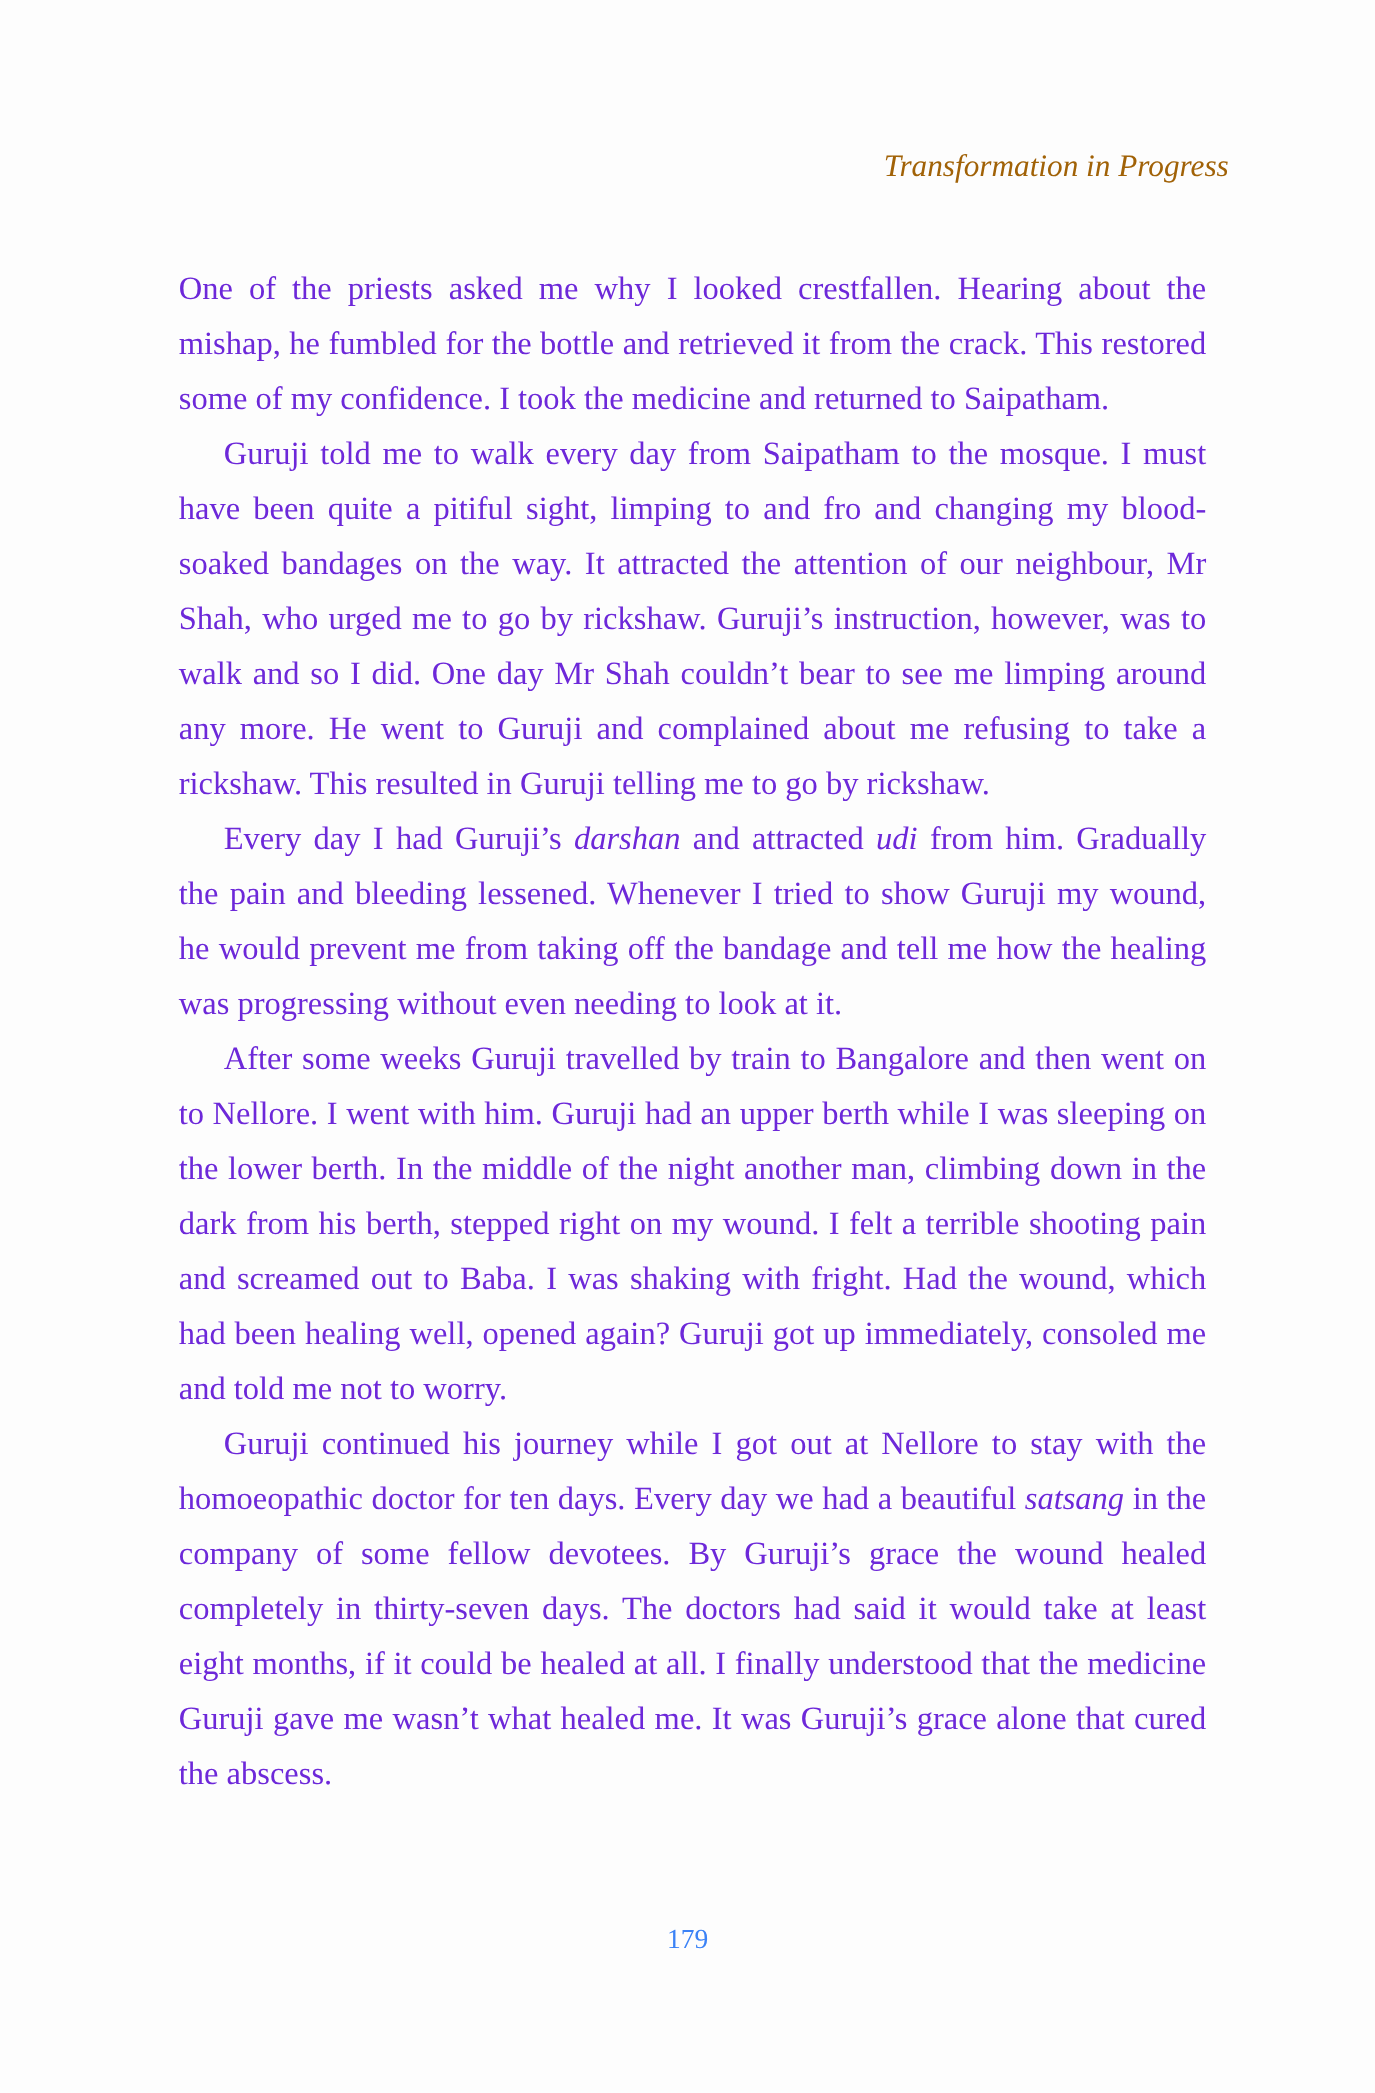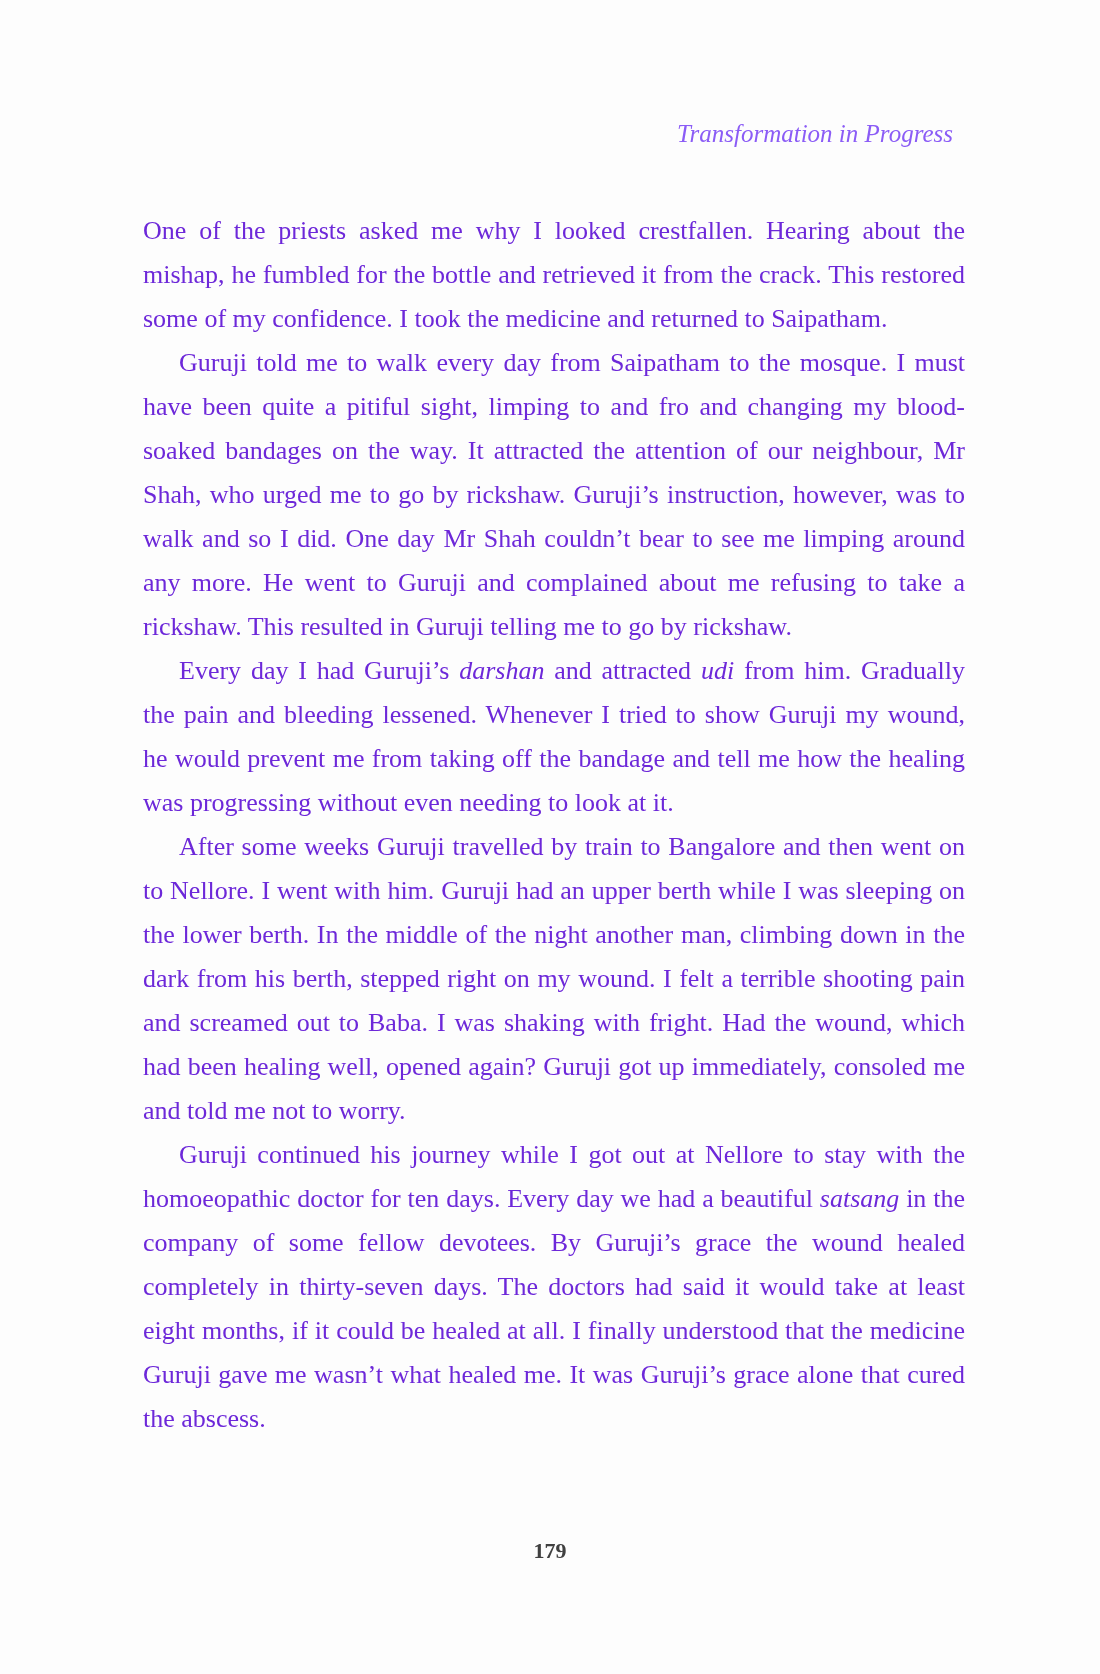--- a/index.html
+++ b/index.html
@@ -1,34 +1,34 @@
 <!DOCTYPE html>
 <html><head>
   <meta charset="utf-8">
   <style>
     html, body { margin: 0; padding: 0; background: #ffffff; }
     body { width: 1100px; height: 1674px; position: relative; overflow: hidden; color: #231f20; }
     .page { position: absolute; left: 0; top: 0; width: 1100px; height: 1674px; background: #fdfdfd; }
     .running-head {
-      position: absolute; right: 147px; top: 120px;
+      position: absolute; right: 117px; top: 120px;
       font-family: "Liberation Serif", "DejaVu Serif", serif;
-      font-style: italic; font-size: 25px; color: #8b5cf6;
+      font-style: italic; font-size: 25px; color: #a16207;
     }
     .body-text {
       position: absolute; left: 143px; top: 209px; width: 822px;
       font-family: "Liberation Serif", "DejaVu Serif", serif;
       font-size: 26px; line-height: 44px; text-align: justify;
       color: #6d28d9; word-spacing: 0px;
     }
     .body-text p { margin: 0; }
     .body-text p.indent { text-indent: 36px; }
     .body-text em { font-style: italic; }
     .folio {
       position: absolute; left: 0; width: 1100px; top: 1538px; text-align: center;
-      font-family: "Liberation Serif", "DejaVu Serif", serif; font-size: 22px; color: #404040; font-weight: bold;
+      font-family: "Liberation Serif", "DejaVu Serif", serif; font-size: 22px; color: #3b82f6;
     }
   </style>
 </head>
 <body>
 
 <div class="page">
   <div class="running-head">Transformation in Progress</div>
   <div class="body-text" id="body-text">
       <p><span>One of the priests asked me why I looked crestfallen. Hearing about the mishap, he fumbled for the bottle and retrieved it from the crack. This restored some of my confidence. I took the medicine and returned to Saipatham.</span></p>
       <p class="indent"><span>Guruji told me to walk every day from Saipatham to the mosque. I must have been quite a pitiful sight, limping to and fro and changing my blood-soaked bandages on the way. It attracted the attention of our neighbour, Mr Shah, who urged me to go by rickshaw. Guruji’s instruction, however, was to walk and so I did. One day Mr Shah couldn’t bear to see me limping around any more. He went to Guruji and complained about me refusing to take a rickshaw. This resulted in Guruji telling me to go by rickshaw.</span></p>

